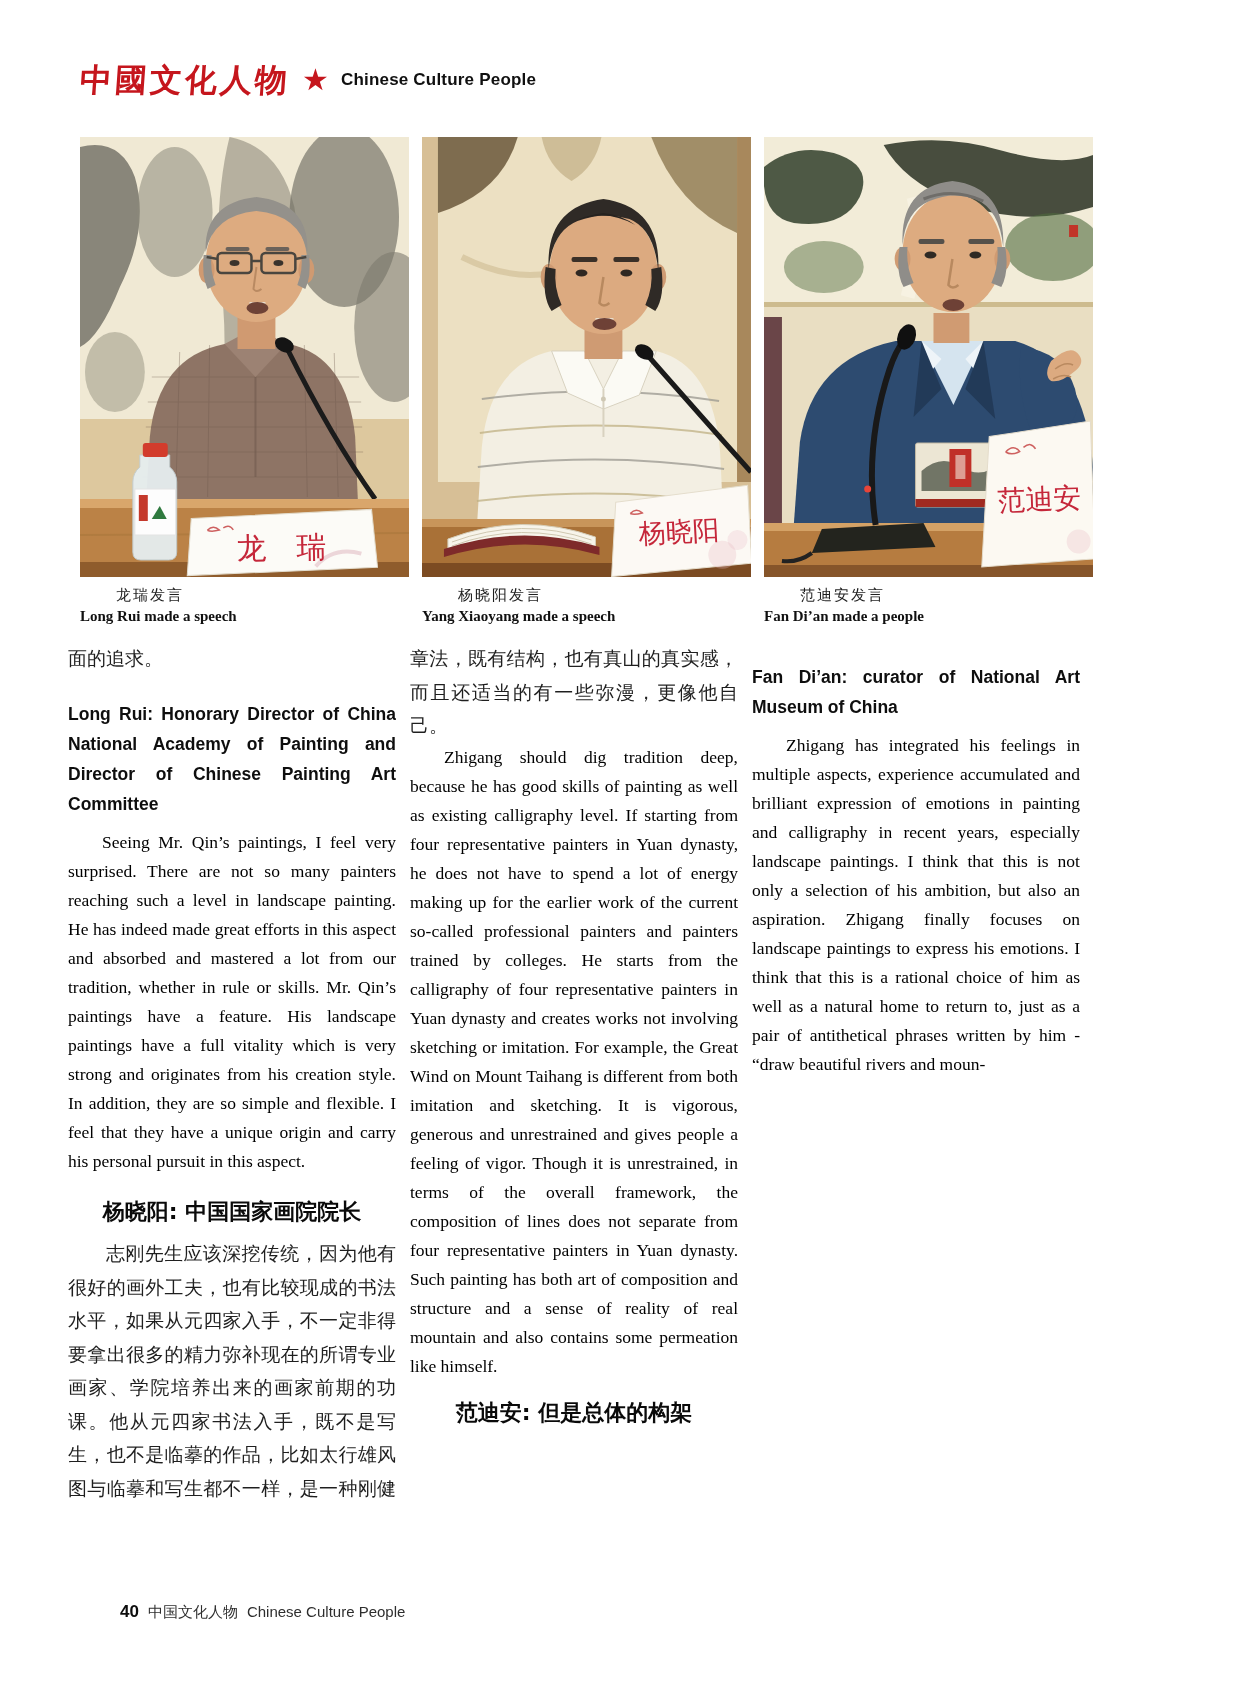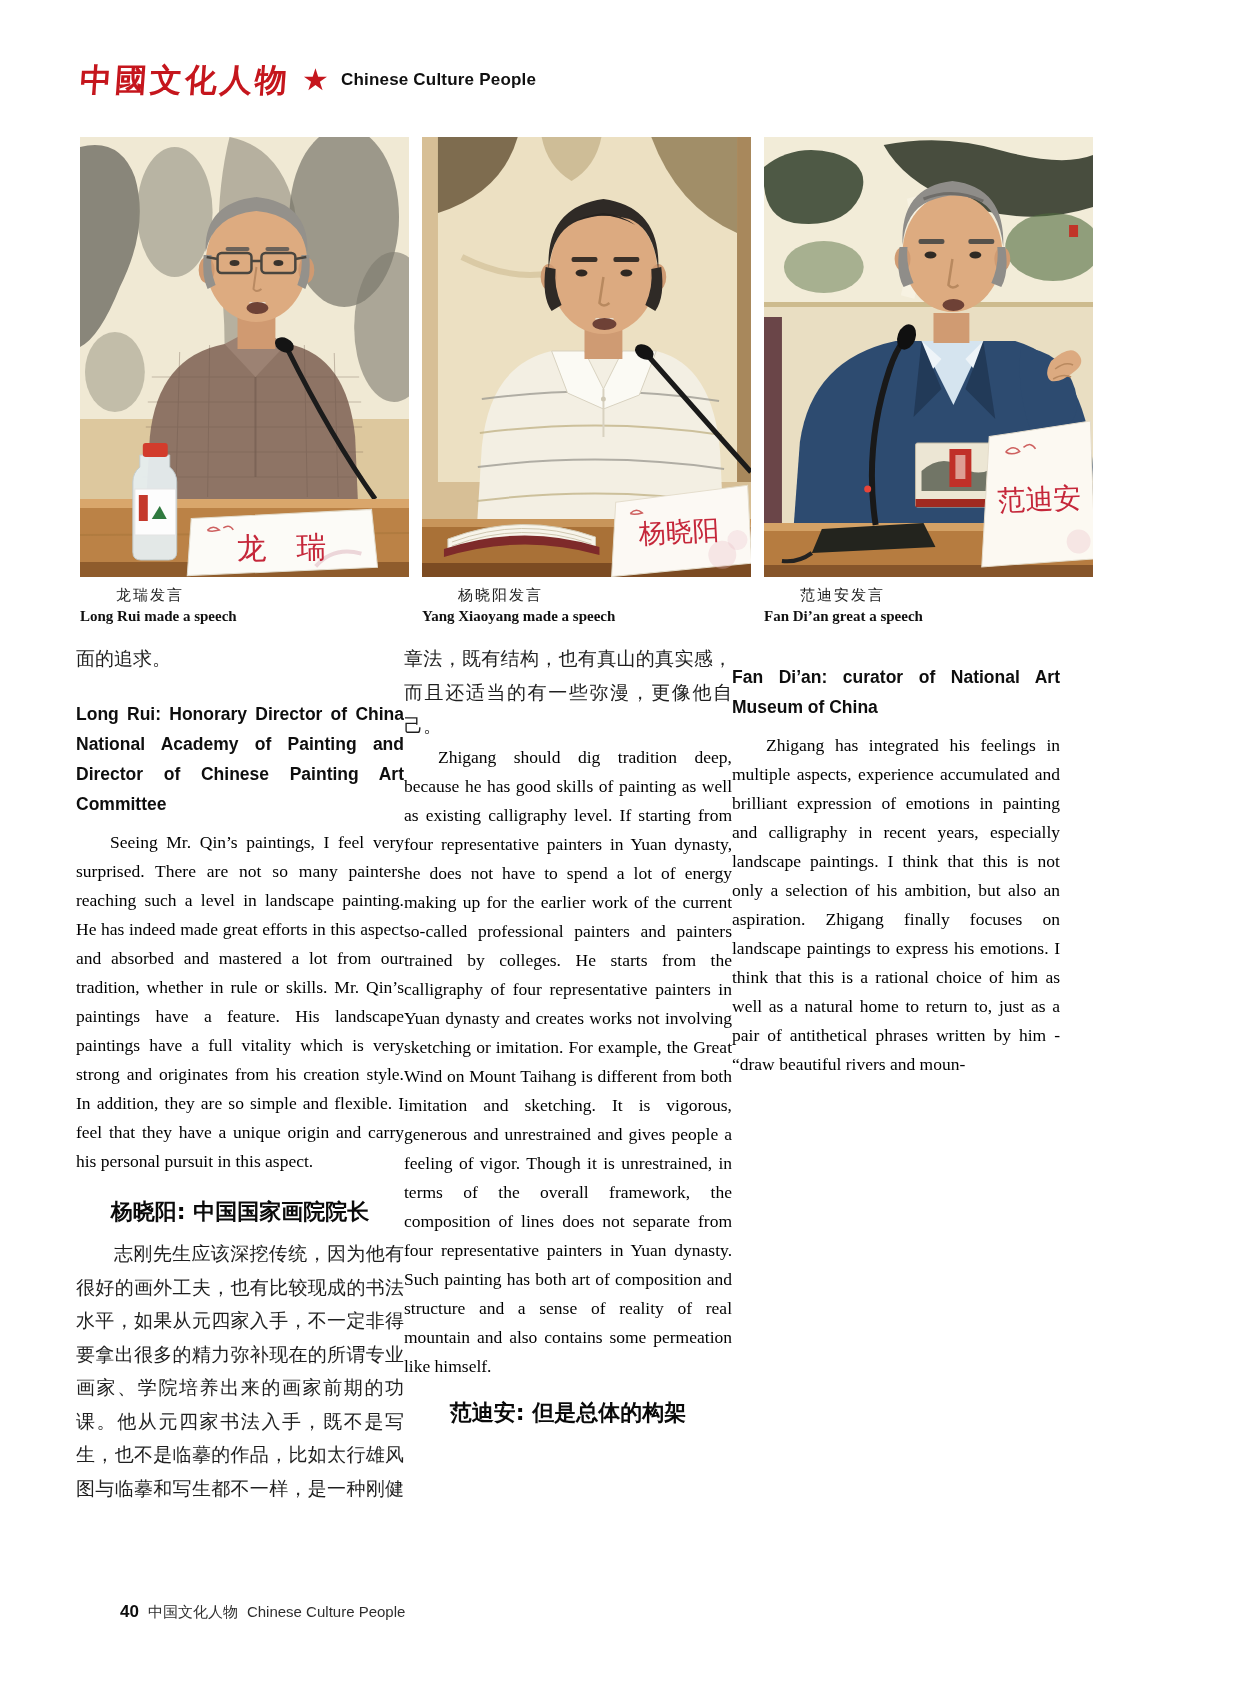--- a/index.html
+++ b/index.html
@@ -11,21 +11,21 @@
            letter-spacing:3px;transform:skewX(-4deg);line-height:1;}
   .logo-star{color:#c5161d;font-size:30px;line-height:1;}
   .logo-en{font-weight:bold;font-size:17px;color:#101010;letter-spacing:.2px;}
   
   .photos{position:absolute;left:80px;top:137px;display:flex;gap:13px;}
   figure{margin:0;width:329px;}
   figure svg{display:block;width:329px;height:440px;}
   .cap-cn{margin-top:9px;font-family:"DejaVu Serif",serif;font-size:15px;letter-spacing:2px;color:#1e1e1e;margin-left:36px;}
   .cap-en{margin-top:3px;font-family:"Liberation Serif",serif;font-weight:bold;font-size:15px;color:#101010;}
   
-  .columns{position:absolute;left:76px;top:642px;width:1013px;display:flex;}
+  .columns{position:absolute;left:68px;top:642px;width:1013px;display:flex;gap:14px;}
   .col{width:328px;height:862px;overflow:hidden;text-align:justify;}
   .cn{font-family:"DejaVu Sans",sans-serif;font-size:19px;line-height:33.5px;margin:0;color:#1f1f1f;}
   .cn.indent{text-indent:2em;}
   .h-en{font-family:"Liberation Sans",sans-serif;font-weight:bold;font-size:17.5px;line-height:30px;
         margin:20px 0 9px;color:#0e0e0e;text-align:justify;}
   .en{font-family:"Liberation Serif",serif;font-size:17.5px;line-height:29px;margin:0;
       text-indent:34px;color:#000000;}
   .h-cn{font-family:"DejaVu Sans",sans-serif;font-weight:bold;font-size:22px;line-height:1.3;
         margin:22px 0 11px;color:#0a0a0a;text-align:center;}
   
@@ -256,21 +256,21 @@
         </g>
         <g transform="rotate(-2 272 360)">
           <polygon points="228,298 330,286 330,424 216,428" fill="#fcf9f2" stroke="#e4dccb"></polygon>
           <path d="M244,314 q8,-8 14,0 q-8,4 -14,0 M262,310 q8,-6 12,2" stroke="#c23a3a" stroke-width="1.5" fill="none" opacity="0.8"></path>
           <circle cx="314" cy="406" r="12" fill="#e8b8c4" opacity="0.3"></circle>
           <text class="plate-text" x="276" y="372" text-anchor="middle" font-size="28" fill="#c5273a">范迪安</text>
         </g>
       </svg>
       <figcaption>
         <div class="cap-cn">范迪安发言</div>
-        <div class="cap-en">Fan Di’an great a speech</div>
+        <div class="cap-en">Fan Di’an made a people</div>
       </figcaption>
     </figure>
   </div>
 
   <main class="columns">
 
     <section class="col">
       <p class="cn">面的追求。</p>
       <h3 class="h-en" style="margin-top:23px">Long Rui: Honorary Director of China National Academy of Painting and Director of Chinese Painting Art Committee</h3>
       <p class="en">Seeing Mr. Qin’s paintings, I feel very surprised. There are not so many painters reaching such a level in landscape painting. He has indeed made great efforts in this aspect and absorbed and mastered a lot from our tradition, whether in rule or skills. Mr. Qin’s paintings have a feature. His landscape paintings have a full vitality which is very strong and originates from his creation style. In addition, they are so simple and flexible. I feel that they have a unique origin and carry his personal pursuit in this aspect.</p>

